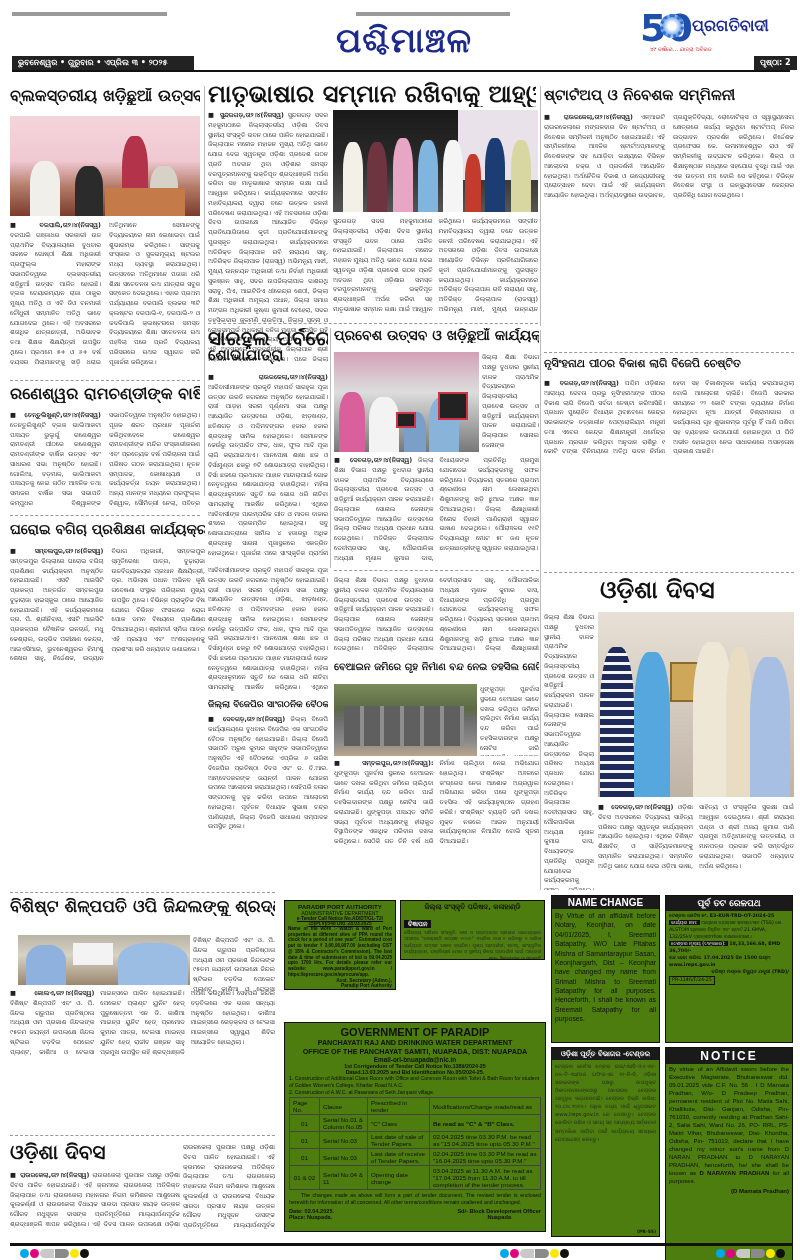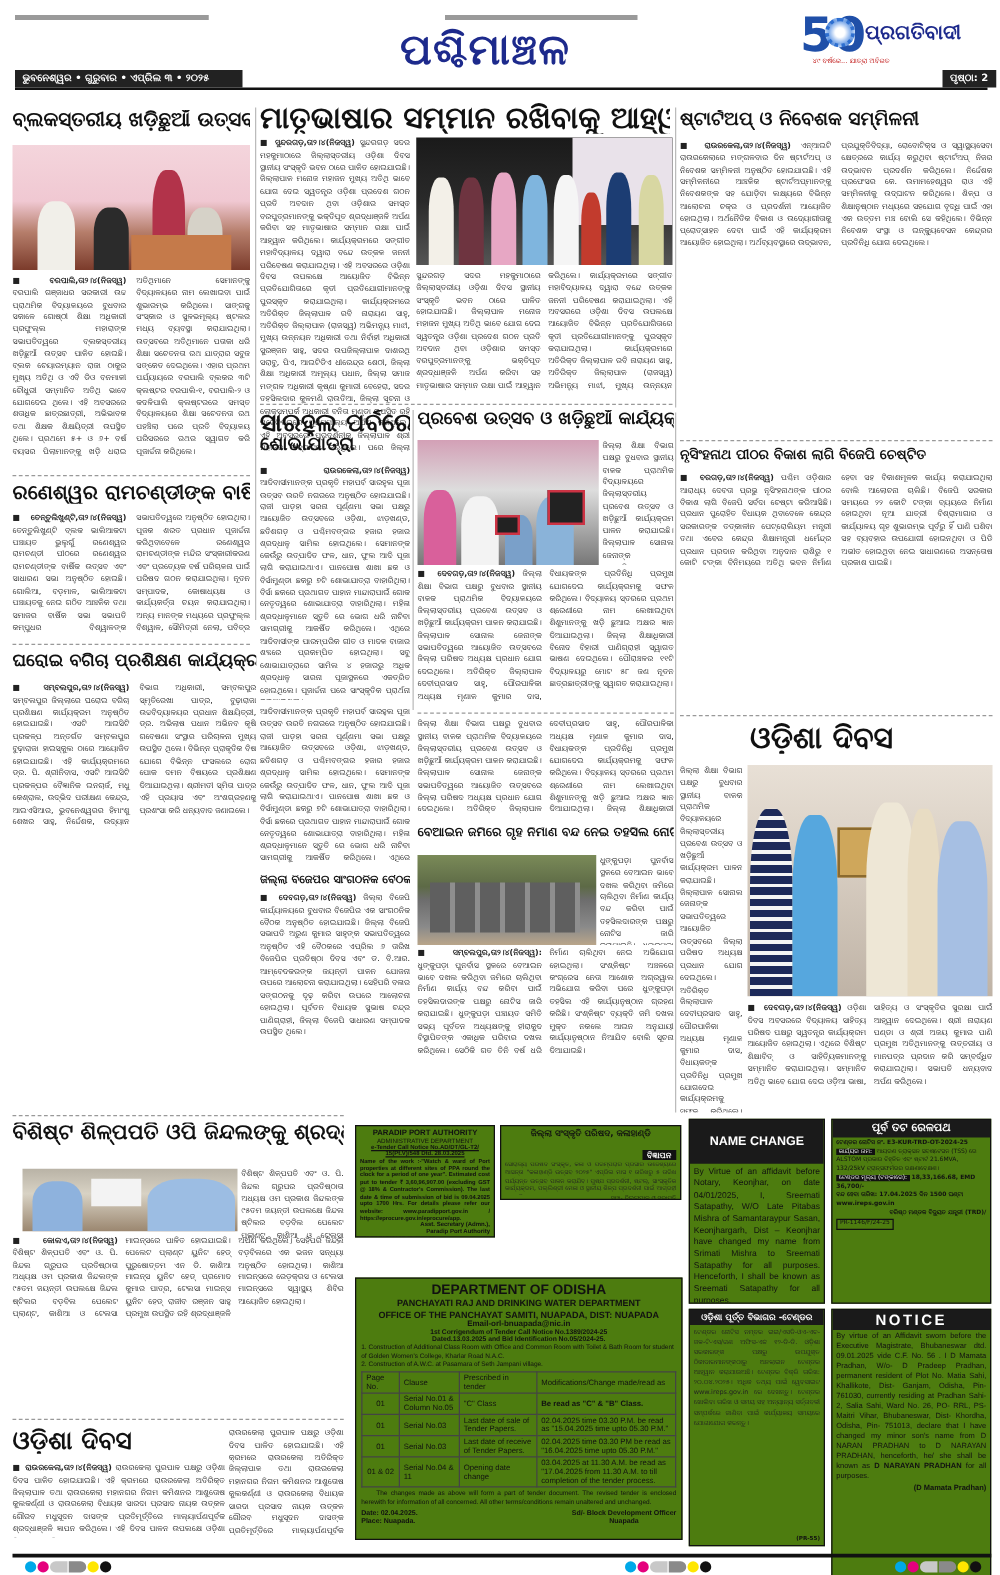--- a/index.html
+++ b/index.html
@@ -25,21 +25,21 @@
 .blackhead{background:#1a1a1a;color:#fff;font-weight:bold;text-align:center}
 .dot{display:inline-block;width:9px;height:9px;border-radius:50%;margin-right:1px}
 .reg{position:absolute;display:flex;align-items:center}
 .sq{display:inline-block;width:14px;height:9px;margin-right:1px}
 </style>
 </head>
 <body>
 
 <div class="abs grayband" style="left:12px;top:12px;width:155px"></div>
 <div class="abs grayband" style="left:356px;top:12px;width:154px"></div>
-<div class="abs masthead-title" style="left:238px;top:20px;width:300px">ପଶ୍ଚିମାଞ୍ଚଳ</div>
+<div class="abs masthead-title" style="left:254px;top:20px;width:300px">ପଶ୍ଚିମାଞ୍ଚଳ</div>
 <div class="abs" style="left:640px;top:4px;width:52px;height:52px">
   <span style="position:absolute;left:0;top:2px;font-size:38px;font-weight:bold;color:#1f4fa8;font-family:'DejaVu Sans',sans-serif">50</span>
   <span style="position:absolute;left:20px;top:10px;width:24px;height:24px;border-radius:50%;border:3px dotted #2e6fd0;background:radial-gradient(circle,#fff 30%,#9ec0f0 60%,#2e6fd0)"></span>
 </div>
 <div class="abs" style="left:692px;top:16px;font-size:16px;font-weight:bold;color:#1d2a8c;white-space:nowrap">ପ୍ରଗତିବାଦୀ</div>
 <div class="abs" style="left:650px;top:46px;font-size:5.5px;color:#b00;white-space:nowrap">୪୯ ବର୍ଷରେ... ଯାତ୍ରା ଅବିରତ</div>
 <div class="abs dateline" style="left:12px;top:56px;width:182px">ଭୁବନେଶ୍ୱର • ଗୁରୁବାର • ଏପ୍ରିଲ ୩ • ୨୦୨୫</div>
 <div class="abs pagebox" style="left:754px;top:56px">ପୃଷ୍ଠା: 2</div>
 <div class="abs rule" style="left:12px;top:70px;width:778px"></div>
 
@@ -207,27 +207,27 @@
   <div class="ad-head" style="font-size:5px;font-weight:normal">ADMINISTRATIVE DEPARTMENT</div>
   <div style="font-size:4.8px;font-weight:bold;text-align:center;text-decoration:underline">e-Tender Call Notice No.AD/DT/GL-T2/ 15(Pt.V)/548 Dtd. 28.03.2025</div>
   <div style="font-size:4.6px;font-weight:bold;text-align:justify;line-height:1.25">Name of the work :-"Watch &amp; ward of Port properties at different sites of PPA round the clock for a period of one year". Estimated cost put to tender ₹ 3,60,96,907.00 (excluding GST @ 18% &amp; Contractor's Commission). The last date &amp; time of submission of bid is 09.04.2025 upto 1700 Hrs. For details please refer our website: www.paradipport.gov.in / https://eprocure.gov.in/eprocure/app.</div>
   <div style="font-size:4.8px;font-weight:bold;text-align:right">Asst. Secretary (Admn.),</div>
   <div style="font-size:4.8px;font-weight:bold;text-align:right">Paradip Port Authority</div>
   <div style="font-size:4px">PPA/PR/71/2024-25, DL.28/03/25</div>
 </div>
 
 <div class="adbox" style="left:400px;top:900px;width:145px;height:60px;padding:2px 3px">
   <div class="ad-head" style="font-size:7px">ଜିଲ୍ଲା ସଂସ୍କୃତି ପରିଷଦ, କଳାହାଣ୍ଡି</div>
-  <div style="text-align:right"><span style="background:#111;color:#fff;font-size:6.5px;font-weight:bold;padding:0 4px">ବିଜ୍ଞାପନ</span></div>
+  <div style="text-align:left"><span style="background:#111;color:#fff;font-size:6.5px;font-weight:bold;padding:0 4px">ବିଜ୍ଞାପନ</span></div>
   <div class="body" style="font-size:4.8px;line-height:1.35;height:26px">ସୌରାଜ୍ୟ ପରିଷଦ ସଂସ୍କୃତି, କଳା ଓ ପରମ୍ପରାର ପ୍ରସାର ଉଦ୍ଦେଶ୍ୟରେ ଆସନ୍ତା "କଳାହାଣ୍ଡି ଉତ୍ସବ ୨୦୨୫" ଏପ୍ରିଲ ମାସ ୧ ତାରିଖରୁ ୫ ତାରିଖ ପର୍ଯ୍ୟନ୍ତ ଉତ୍ସବ ପାଳନ କରାଯିବ। ପୁଷ୍ପ ପ୍ରଦର୍ଶନୀ, ଷ୍ଟଲ୍, ସାଂସ୍କୃତିକ କାର୍ଯ୍ୟକ୍ରମ, ପଲ୍ଲିଶ୍ରୀ ମେଳା ଓ ସ୍ଥାନୀୟ ଶିଳ୍ପ ପ୍ରଦର୍ଶନୀ ପାଇଁ ଆଗ୍ରହୀ ବ୍ୟକ୍ତି ଏବଂ ଅନୁଷ୍ଠାନ ଯୋଗାଯୋଗ କରନ୍ତୁ।</div>
   <div style="font-size:4.8px;text-align:right">ସ୍ୱା- ଜିଲ୍ଲାପାଳ ଓ ସଭାପତି</div>
 </div>
 
 <div class="adbox" style="left:284px;top:1022px;width:262px;height:210px;padding:3px 4px;font-family:'Liberation Sans',sans-serif">
-  <div class="ad-head" style="font-size:11px">DEPARTMENT OF ODISHA</div>
+  <div class="ad-head" style="font-size:11px">GOVERNMENT OF PARADIP</div>
   <div class="ad-head" style="font-size:7.2px">PANCHAYATI RAJ AND DRINKING WATER DEPARTMENT</div>
   <div class="ad-head" style="font-size:7.2px;white-space:nowrap">OFFICE OF THE PANCHAYAT SAMITI, NUAPADA, DIST: NUAPADA</div>
   <div class="ad-head" style="font-size:6.4px">Email-orl-bnuapada@nic.in</div>
   <div class="ad-head" style="font-size:5.4px">1st Corrigendum of Tender Call Notice No.1389/2024-25</div>
   <div class="ad-head" style="font-size:5.4px">Dated.13.03.2025 and Bid Identification No.05/2024-25.</div>
   <div style="font-size:5.2px;line-height:1.3">1. Construction of Additional Class Room with Office and Common Room with Toilet &amp; Bath Room for student of Golden Women's College, Kharlar Road N.A.C.</div>
   <div style="font-size:5.2px;line-height:1.3;margin-bottom:2px">2. Construction of A.W.C. at Pasamara of Seth Jampani village.</div>
   <table class="tender">
     <tbody>
         <tr>
@@ -269,21 +269,21 @@
       <div>Place: Nuapada.</div>
     </div>
     <div style="text-align:center">
       <div>Sd/- Block Development Officer</div>
       <div>Nuapada</div>
     </div>
   </div>
 </div>
 
 <div class="adbox" style="left:551px;top:895px;width:109px;height:148px;padding:0;font-family:'Liberation Sans',sans-serif">
-  <div class="blackhead" style="font-size:10px;padding:12px 0">NAME CHANGE</div>
+  <div class="blackhead" style="font-size:10px;padding:1px 0">NAME CHANGE</div>
   <div style="font-size:6.8px;line-height:1.38;padding:2px 3px;text-align:justify">By Virtue of an affidavit before Notary, Keonjhar, on date 04/01/2025, I, Sreemati Satapathy, W/O Late Pitabas Mishra of Samantaraypur Sasan, Keonjhargarh, Dist – Keonjhar have changed my name from Srimati Mishra to Sreemati Satapathy for all purposes. Henceforth, I shall be known as Sreemati Satapathy for all purposes.</div>
 </div>
 
 <div class="adbox" style="left:665px;top:895px;width:128px;height:148px;padding:0">
   <div class="blackhead" style="font-size:9px;padding:2px 0">ପୂର୍ବ ତଟ ରେଳପଥ</div>
   <div style="padding:2px 3px;font-size:4.8px;line-height:1.45">
     <div style="font-weight:bold">ଟେଣ୍ଡର ନୋଟିସ ନଂ. E3-KUR-TRD-OT-2024-25</div>
     <div><span style="background:#111;color:#fff;padding:0 2px">କାର୍ଯ୍ୟର ନାମ:</span> <span>ଆୟରଣ ତ୍ରାକ୍ସନ ସବଷ୍ଟେସନ (TSS) ରେ ALSTOM ପ୍ରକାର ଚିହ୍ନିତ ଏବଂ ଷ୍ଟାର୍ଟ 21.6MVA, 132/25kV ଟ୍ରାନ୍ସଫର୍ମରର ରକ୍ଷଣାବେକ୍ଷଣ।</span></div>
     <div><span style="background:#111;color:#fff;padding:0 2px">ଟେଣ୍ଡର ମୂଲ୍ୟ (ଟଙ୍କାରେ):</span> <span style="font-weight:bold">18,33,166.68, EMD 36,700/-</span></div>
     <div style="font-weight:bold">ବନ୍ଦ ହେବା ତାରିଖ: 17.04.2025 ଦିନ 1500 ଘଣ୍ଟା</div>

